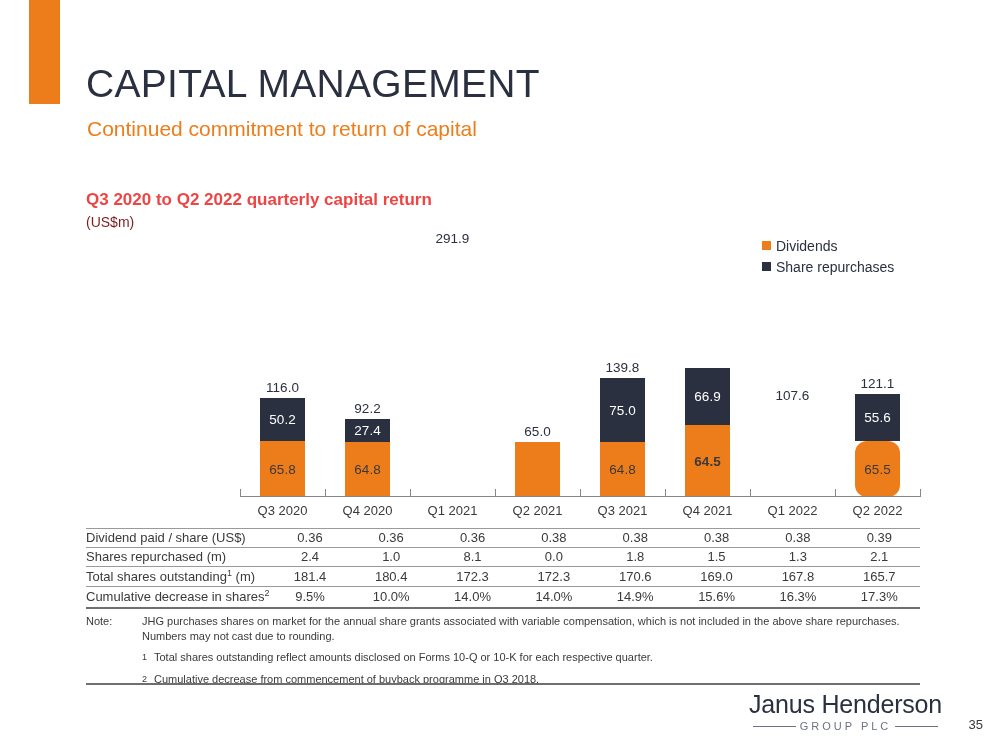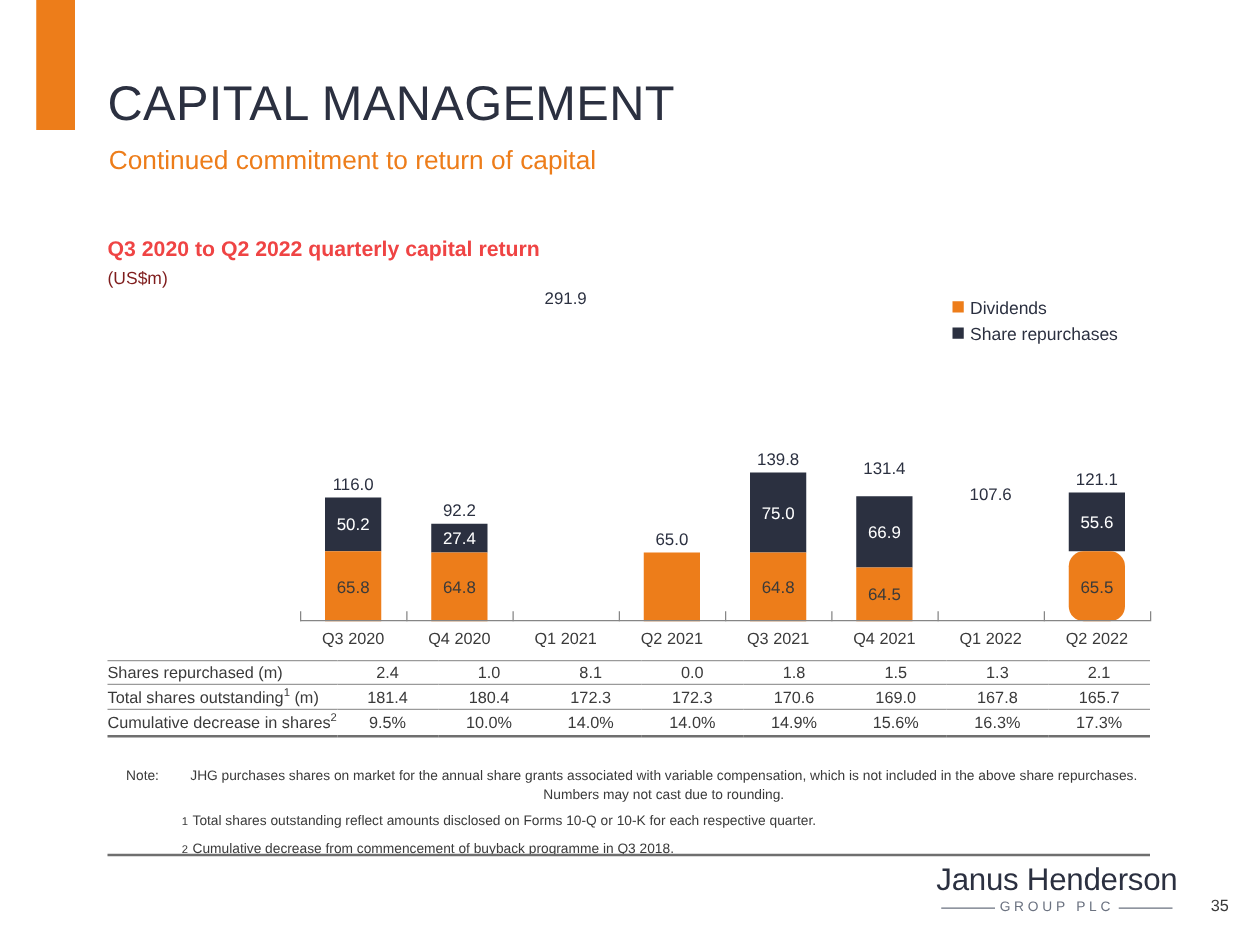--- a/index.html
+++ b/index.html
@@ -168,21 +168,20 @@
   sup { font-size: 9px; vertical-align: super; }
 
   
   #notes {
     position: absolute;
     left: 86px; top: 614px;
     width: 834px;
     font-size: 11px;
     color: #3a3a3a;
     line-height: 1.38;
-    text-align: center;
   }
   .note-main {
     display: flex;
   }
   .note-key {
     width: 56px;
     flex: 0 0 56px;
   }
   .note-body { flex: 1 1 auto; }
   .note-fn {
@@ -287,21 +286,21 @@
     <div class="col" style="left: 340px;">
       <div class="bar-stack">
         <div class="seg seg-dark" style="height: 63.7205px;">75.0</div>
         <div class="seg seg-orange" style="height: 55.0545px;">64.8</div>
       </div>
       <div class="total-label" style="bottom: 121.775px;">139.8</div>
     </div>
     <div class="col" style="left: 425px;">
       <div class="bar-stack">
         <div class="seg seg-dark" style="height: 56.8386px;">66.9</div>
-        <div class="seg seg-orange" style="height: 43px;">64.5</div>
+        <div class="seg seg-orange" style="height: 72px; font-weight: bold;">64.5</div>
       </div>
       <div class="total-label" style="bottom: 114.638px;">131.4</div>
     </div>
     <div class="col" style="left: 510px;">
       <div class="total-label" style="bottom: 94.4176px;">107.6</div>
     </div>
     <div class="col" style="left: 595px;">
       <div class="bar-stack">
         <div class="seg seg-dark" style="height: 47.2381px;">55.6</div>
         <div class="seg seg-orange" style="height: 55.6492px; border-radius: 12px;">65.5</div>
@@ -316,20 +315,31 @@
     <div class="tick-label" style="left: 170px;">Q1 2021</div>
     <div class="tick-label" style="left: 255px;">Q2 2021</div>
     <div class="tick-label" style="left: 340px;">Q3 2021</div>
     <div class="tick-label" style="left: 425px;">Q4 2021</div>
     <div class="tick-label" style="left: 510px;">Q1 2022</div>
     <div class="tick-label" style="left: 595px;">Q2 2022</div>
   </div>
 
 <table id="data-table">
   <tbody>
+      <tr>
+        <td class="row-label">Dividend paid / share (US$)</td>
+        <td class="val">0.36</td>
+        <td class="val">0.36</td>
+        <td class="val">0.36</td>
+        <td class="val">0.38</td>
+        <td class="val">0.38</td>
+        <td class="val">0.38</td>
+        <td class="val">0.38</td>
+        <td class="val">0.39</td>
+      </tr>
       <tr>
         <td class="row-label">Shares repurchased (m)</td>
         <td class="val">2.4</td>
         <td class="val">1.0</td>
         <td class="val">8.1</td>
         <td class="val">0.0</td>
         <td class="val">1.8</td>
         <td class="val">1.5</td>
         <td class="val">1.3</td>
         <td class="val">2.1</td>

